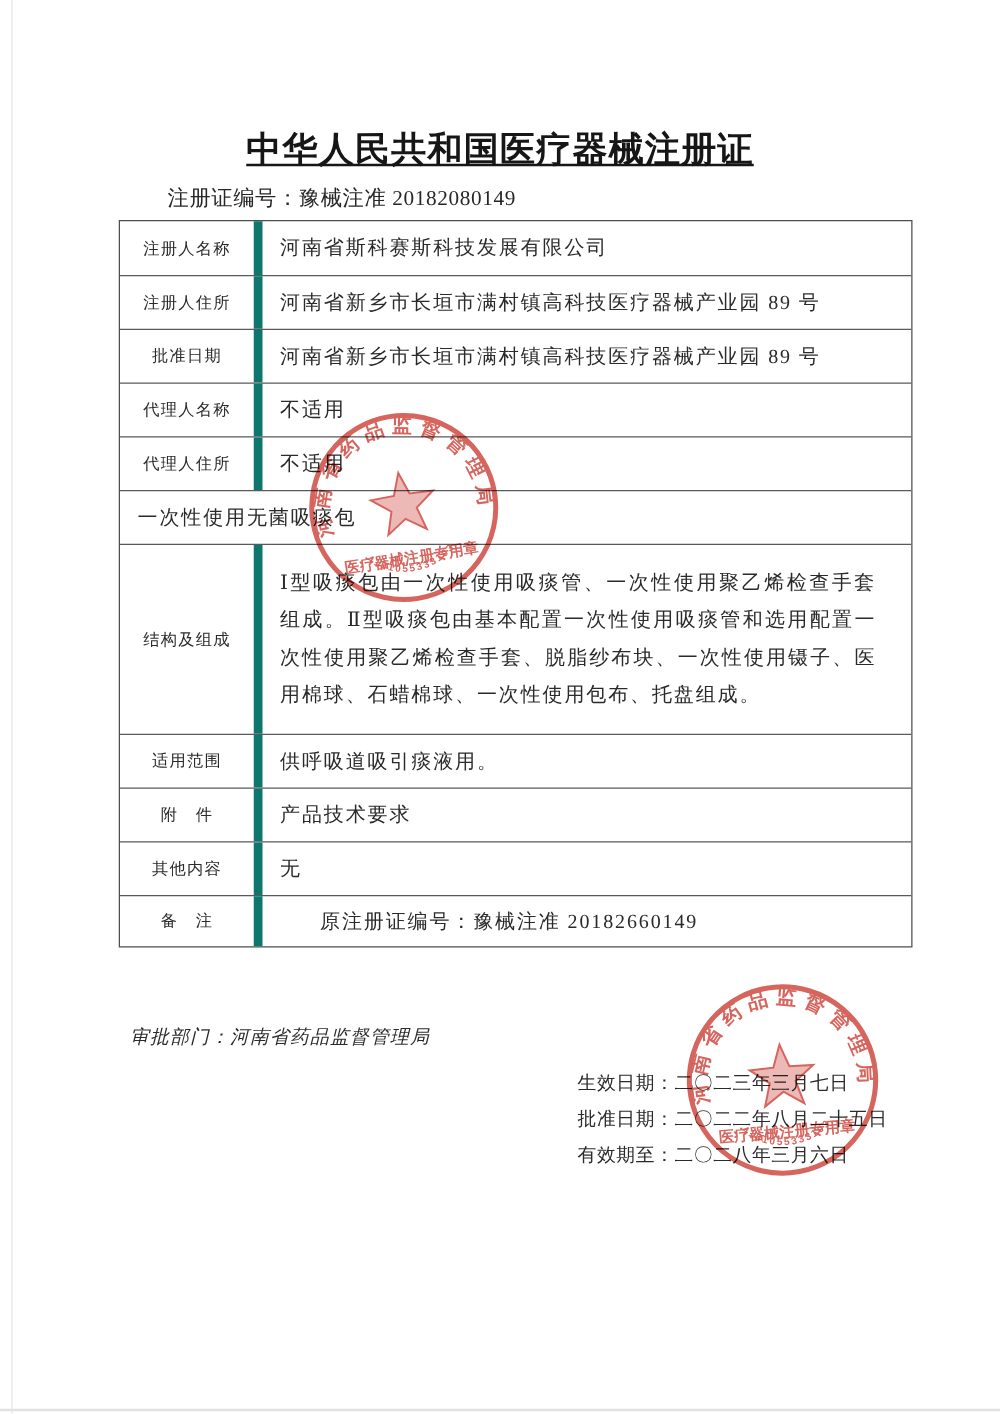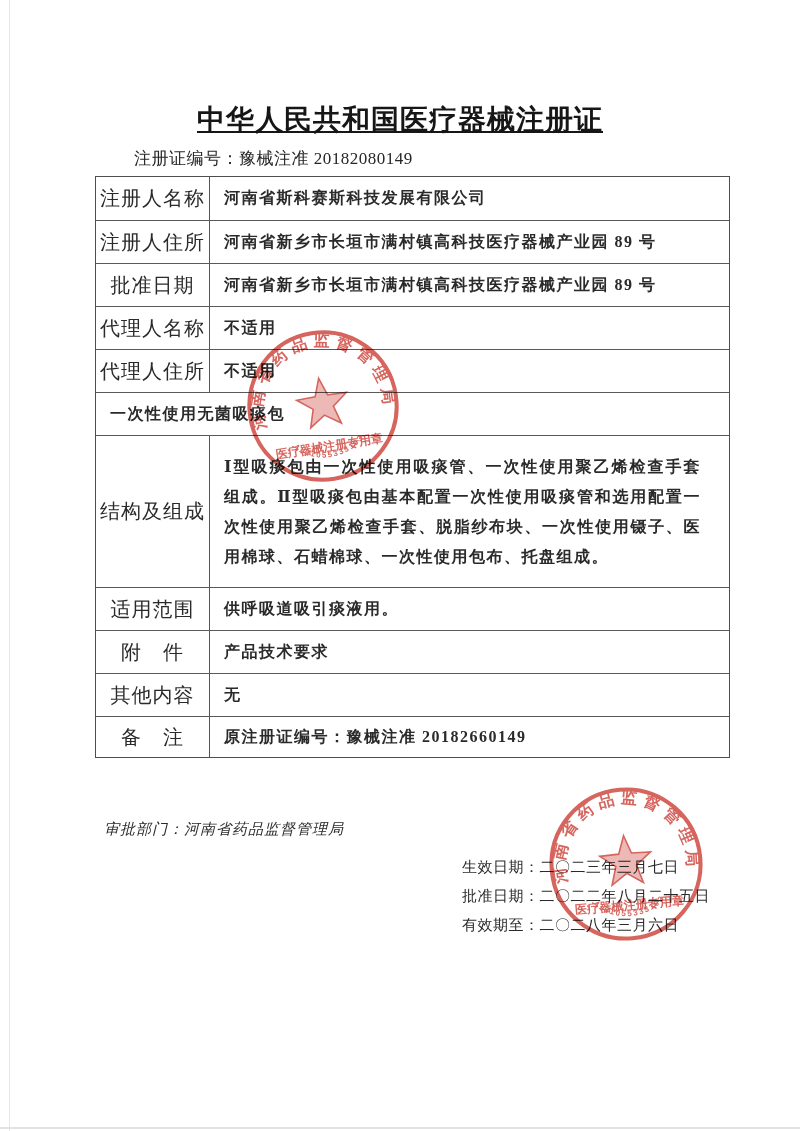--- a/index.html
+++ b/index.html
@@ -24,33 +24,32 @@
 
   .cert-table {
     position:absolute; top:176px; left:95px; width:635px;
     border:1px solid #4e4e4e; box-sizing:border-box;
     display:flex; flex-direction:column; background:transparent;
   }
   .trow { display:flex; border-top:1px solid #5a5a5a; height:43px; box-sizing:border-box; }
   .trow:first-child { border-top:none; }
   .trow.r7 { height:97px; }
   .trow.r8 { height:152px; }
-  .trow.r12 { height:41px; }
+  .trow.r12 { height:41px;gap:32px; }
   .cell-label {
     width:114px; flex:none; box-sizing:border-box;
     display:flex; align-items:center; justify-content:center;
-    text-align:center; font-size:20px; letter-spacing:1px;
-    border-right:1px solid #0f766e; padding:0 4px;
+    text-align:center; font-size:13px; letter-spacing:1px;
+    border-right:7px solid #0f766e; padding:0 4px;
   }
   .cell-value {
     flex:1; box-sizing:border-box;
     display:flex; align-items:center;
     font-size:16px; letter-spacing:1.5px;
     padding:0 12px 0 14px;
-    font-weight:bold;
   }
   .trow.r8 .cell-value { padding-right:28px; }
   .trow.r8 .cell-value > span {
     display:block; width:100%;
     line-height:30px; text-align:justify;
   }
 
   .approval {
     position:absolute; left:104px; top:820px;
     font-size:15px; letter-spacing:1px;font-style:italic;

